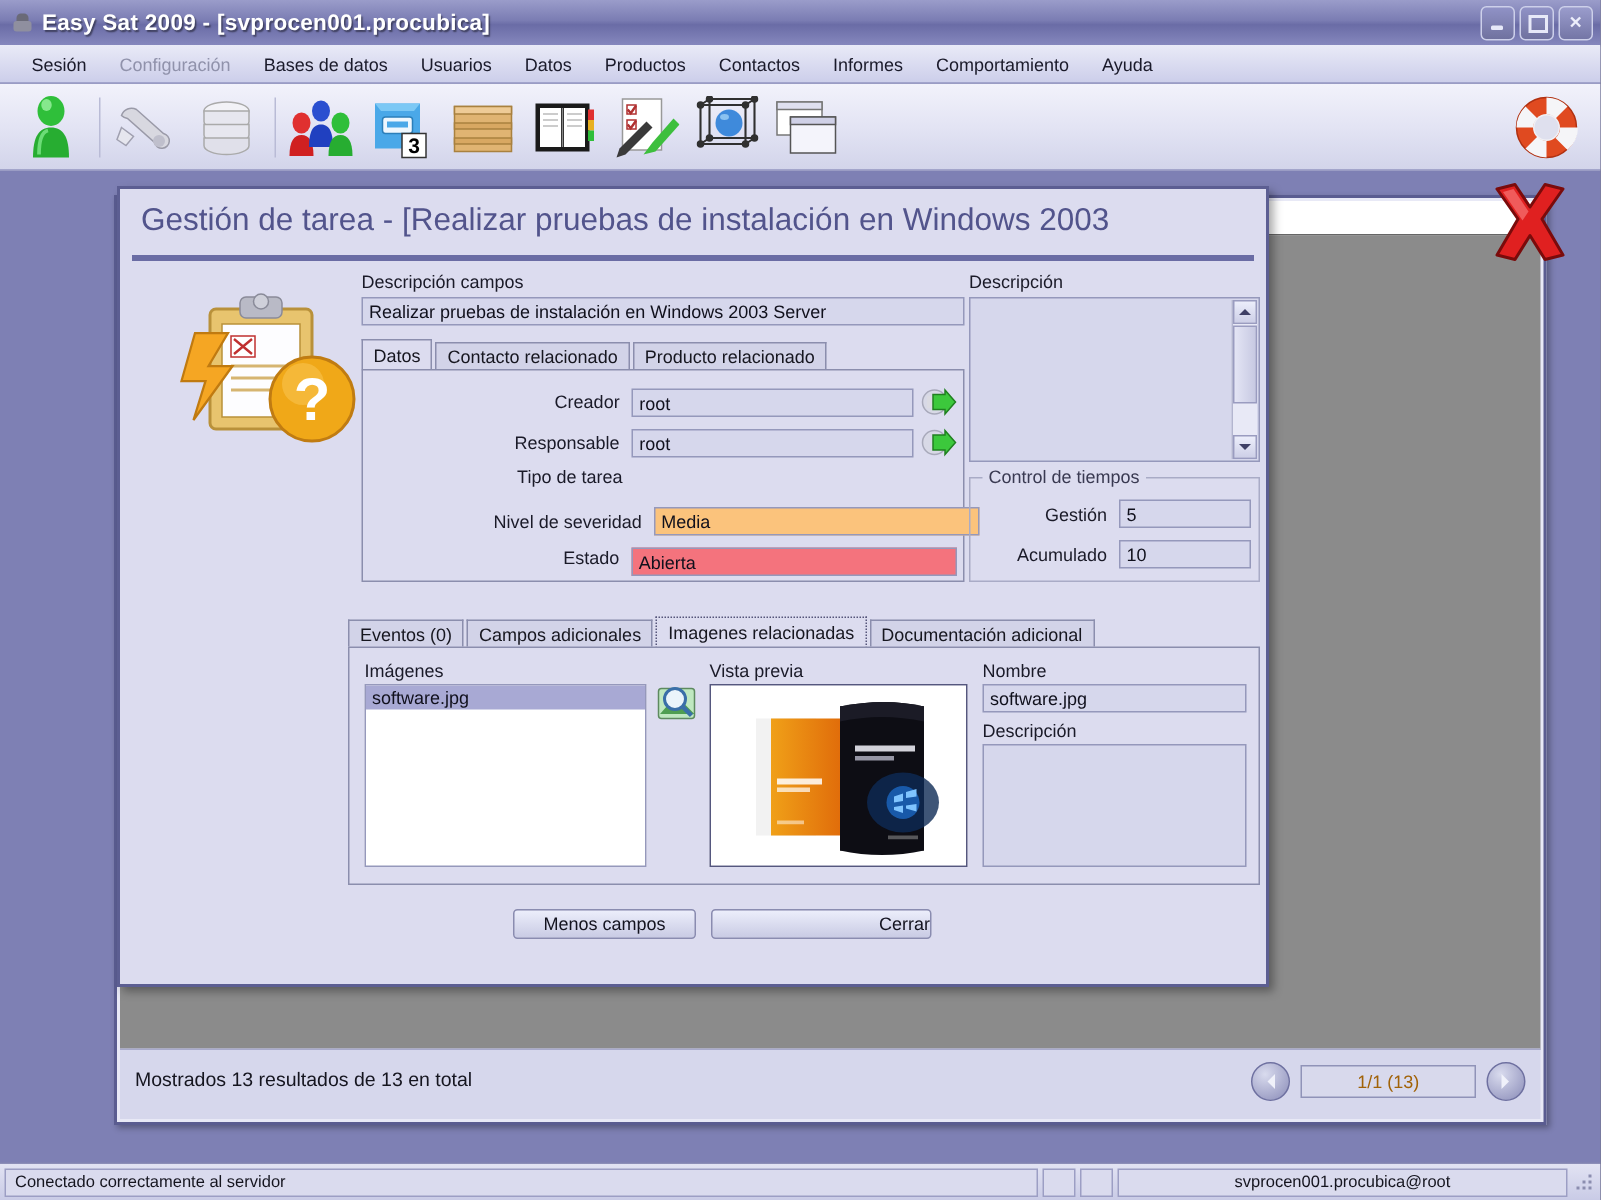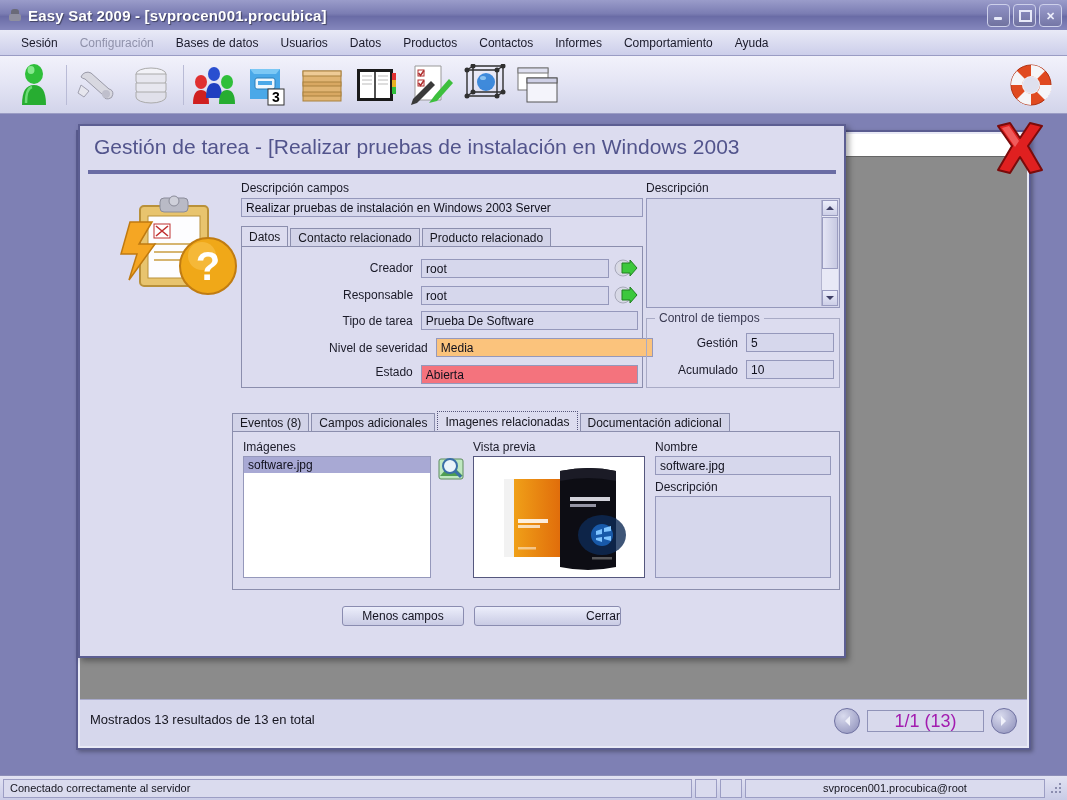--- a/index.html
+++ b/index.html
@@ -81,21 +81,21 @@
   .foot-text{position:absolute;left:10px;top:12px;font-size:13px;color:#15151f;}
   .pager{position:absolute;right:10px;top:8px;display:flex;align-items:center;gap:7px;}
   .pgbtn{width:24px;height:24px;border-radius:50%;
     background:radial-gradient(circle at 35% 30%,#d9dbee,#8a8cb8);
     border:1px solid #6e70a0;position:relative;}
   .pgbtn:after{content:"";position:absolute;left:50%;top:50%;width:0;height:0;
     transform:translate(-50%,-50%);}
   .pgbtn.prev:after{border:5px solid transparent;border-right-color:#f0f1fa;margin-left:-2px;}
   .pgbtn.next:after{border:5px solid transparent;border-left-color:#f0f1fa;margin-left:2px;}
   .pgbox{width:115px;height:20px;background:#d8d9ec;border:1px solid #9093b8;
-    text-align:center;font-size:18px;line-height:20px;color:#a21caf;}
+    text-align:center;font-size:12px;line-height:20px;color:#a16207;}
 
   
   .bigx{position:absolute;right:17px;top:6px;width:60px;height:56px;}
 
   
   .dialog{position:absolute;left:78px;top:10px;width:768px;height:534px;
     background:#dcdcef;border:2px solid #5c5e92;box-sizing:border-box;
     box-shadow:3px 3px 6px rgba(0,0,0,.35);}
   .dlg-title{height:44px;background:#dcdcef;color:#52548c;font-size:21px;
     padding:9px 0 0 14px;box-sizing:border-box;white-space:nowrap;overflow:hidden;}
@@ -470,21 +470,20 @@
             <div style="width:24px;height:22px;margin-left:5px;">
               <svg width="24" height="22" viewBox="0 0 24 22">
                 <circle cx="9" cy="11" r="8" fill="#d8d9e6" stroke="#a8a9ba"></circle>
                 <path d="M8 6 h8 v-3 l7 8 -7 8 v-3 h-8z" fill="#3cc83c" stroke="#208020"></path>
               </svg>
             </div>
           </div>
 
           <div style="position:absolute;left:8px;top:64px;width:388px;display:flex;align-items:center;">
             <div class="lbl" style="width:165px;text-align:right;padding-right:8px;">Tipo de tarea</div>
-            <div class="inp" style="width:220px;">Prueba De Software</div>
           </div>
 
           <div style="position:absolute;left:23px;top:91px;width:388px;display:flex;align-items:center;">
             <div class="lbl" style="width:165px;text-align:right;padding-right:8px;">Nivel de severidad</div>
             <div class="inp orange" style="width:220px;">Media</div>
           </div>
 
           <div style="position:absolute;left:8px;top:118px;width:388px;display:flex;align-items:flex-start;">
             <div class="lbl" style="width:165px;text-align:right;padding-right:8px;">Estado</div>
             <div class="inp red" style="width:220px;">Abierta</div>
@@ -509,21 +508,21 @@
             <div class="lbl" style="width:85px;text-align:right;padding-right:8px;">Gestión</div>
             <div class="inp" style="width:88px;">5</div>
           </div>
           <div style="position:absolute;left:6px;top:41px;display:flex;align-items:center;">
             <div class="lbl" style="width:85px;text-align:right;padding-right:8px;">Acumulado</div>
             <div class="inp" style="width:88px;">10</div>
           </div>
         </div>
 
         <div class="tabs" style="position:absolute;left:144px;top:233px;">
-          <div class="tab">Eventos (8)</div>
+          <div class="tab">Eventos (0)</div>
           <div class="tab">Campos adicionales</div>
           <div class="tab active dotted">Imagenes relacionadas</div>
           <div class="tab">Documentación adicional</div>
         </div>
 
         <div class="tabpanel" style="position:absolute;left:144px;top:253px;width:608px;height:159px;">
 
           <div style="position:absolute;left:10px;top:8px;" class="lbl">Imágenes</div>
           <div class="listbox" style="position:absolute;left:10px;top:24px;width:188px;height:122px;">
             <div class="lb-item">software.jpg</div>

